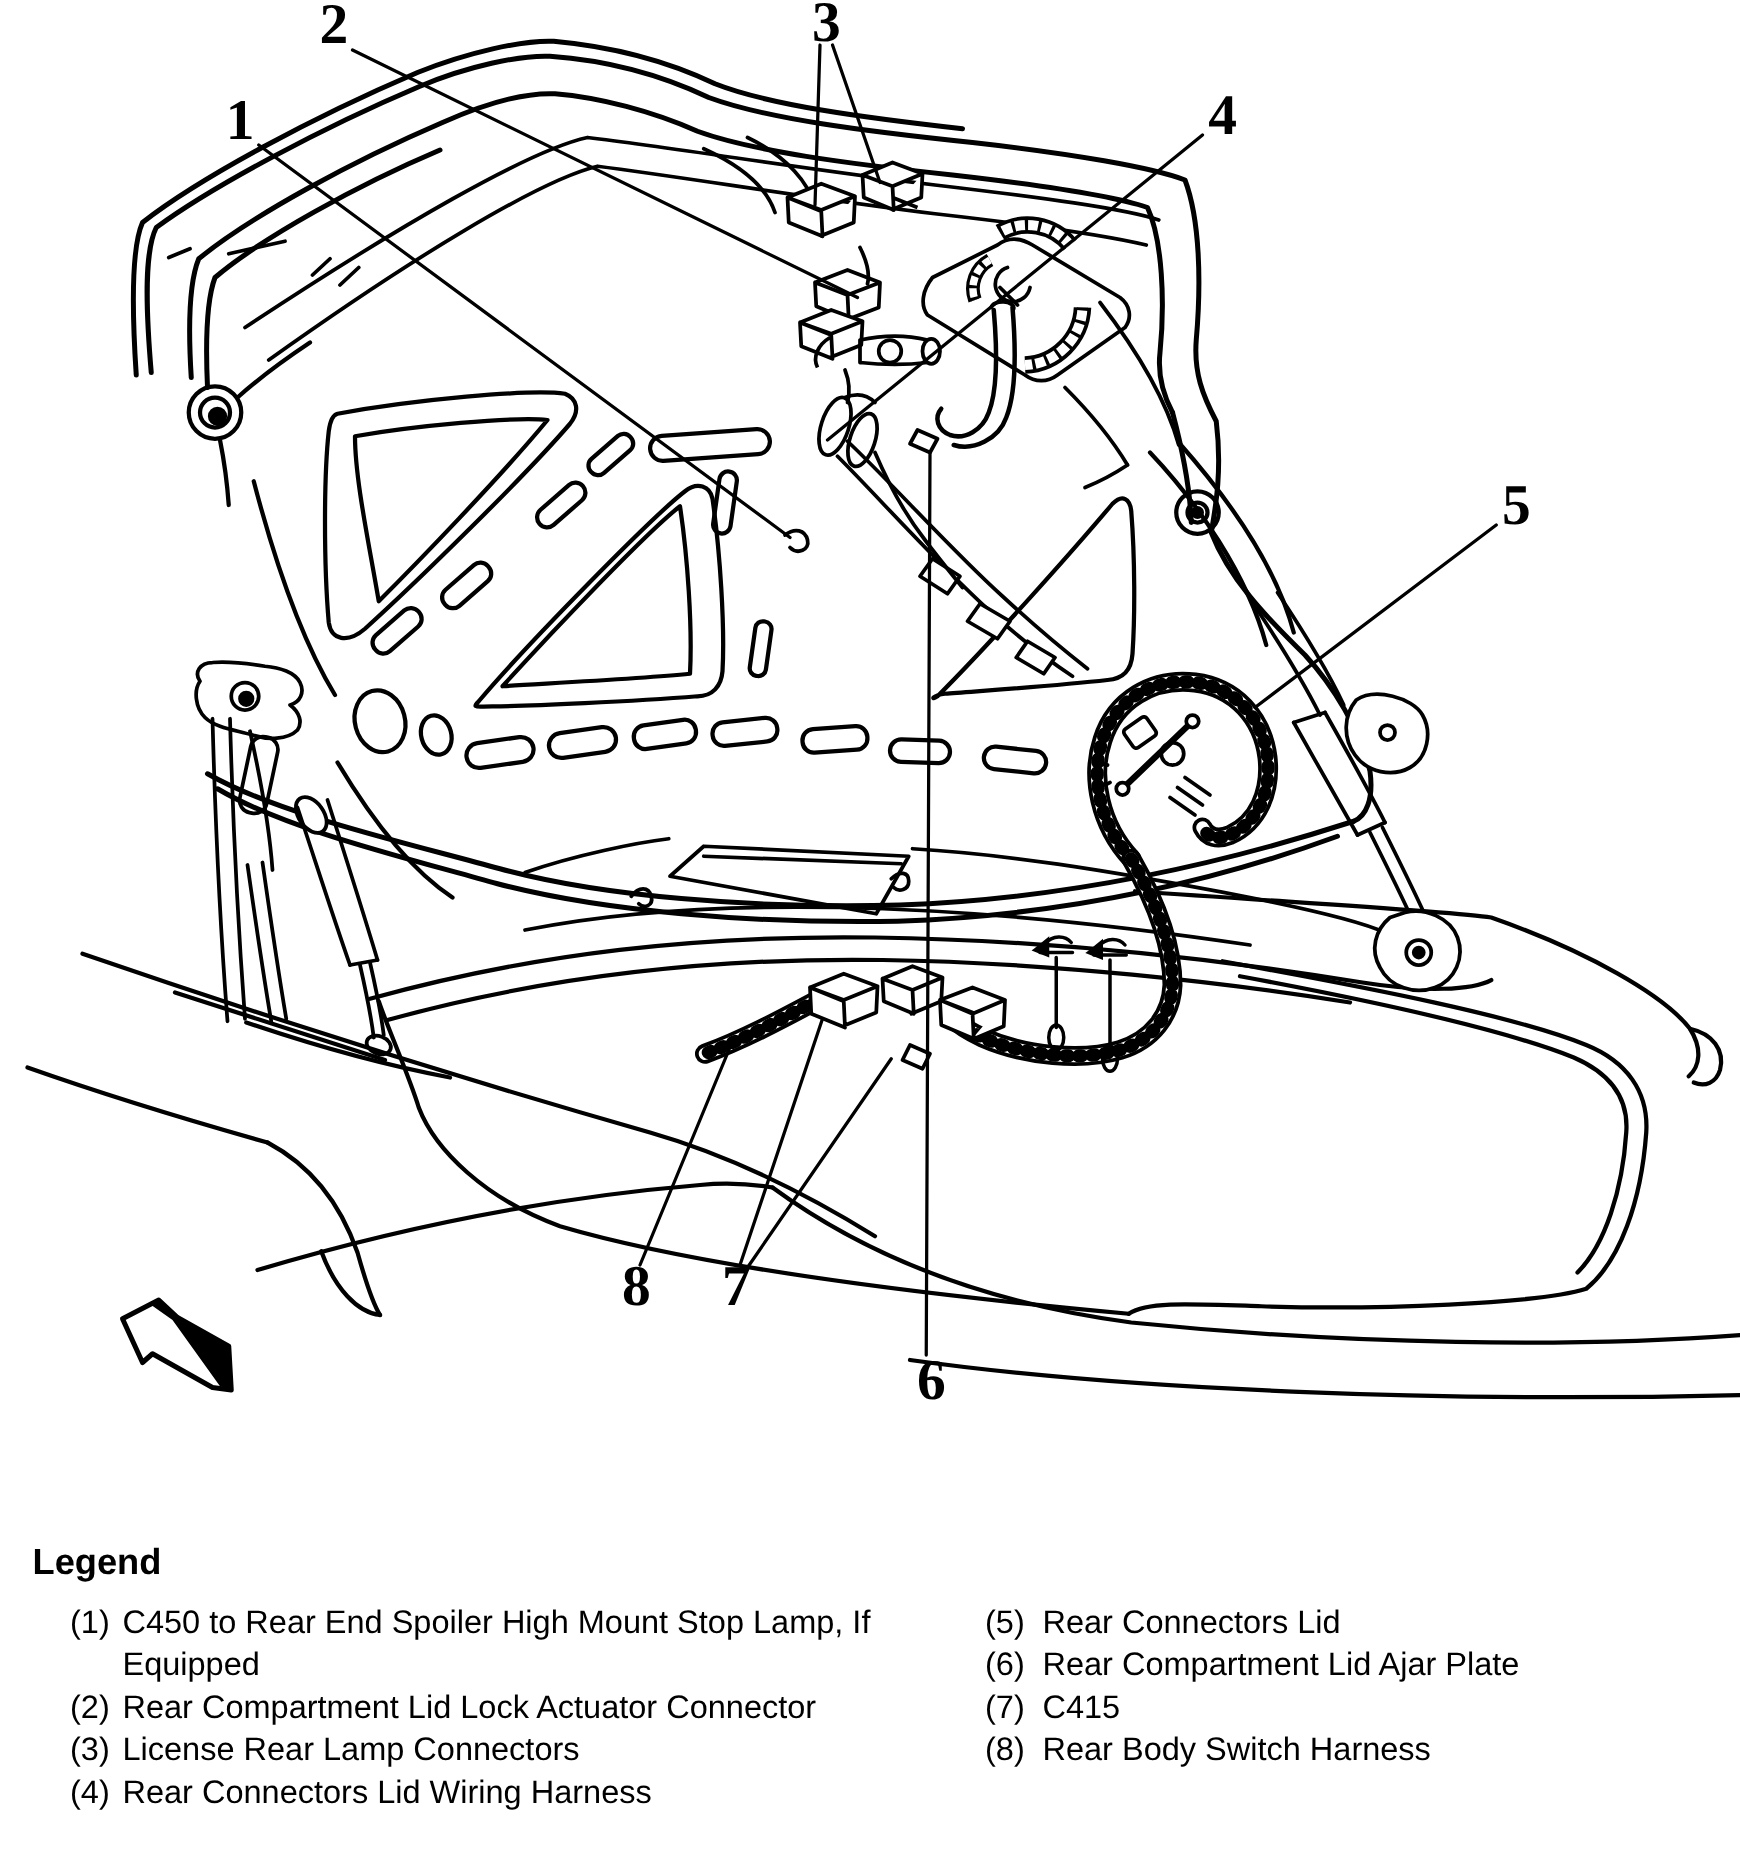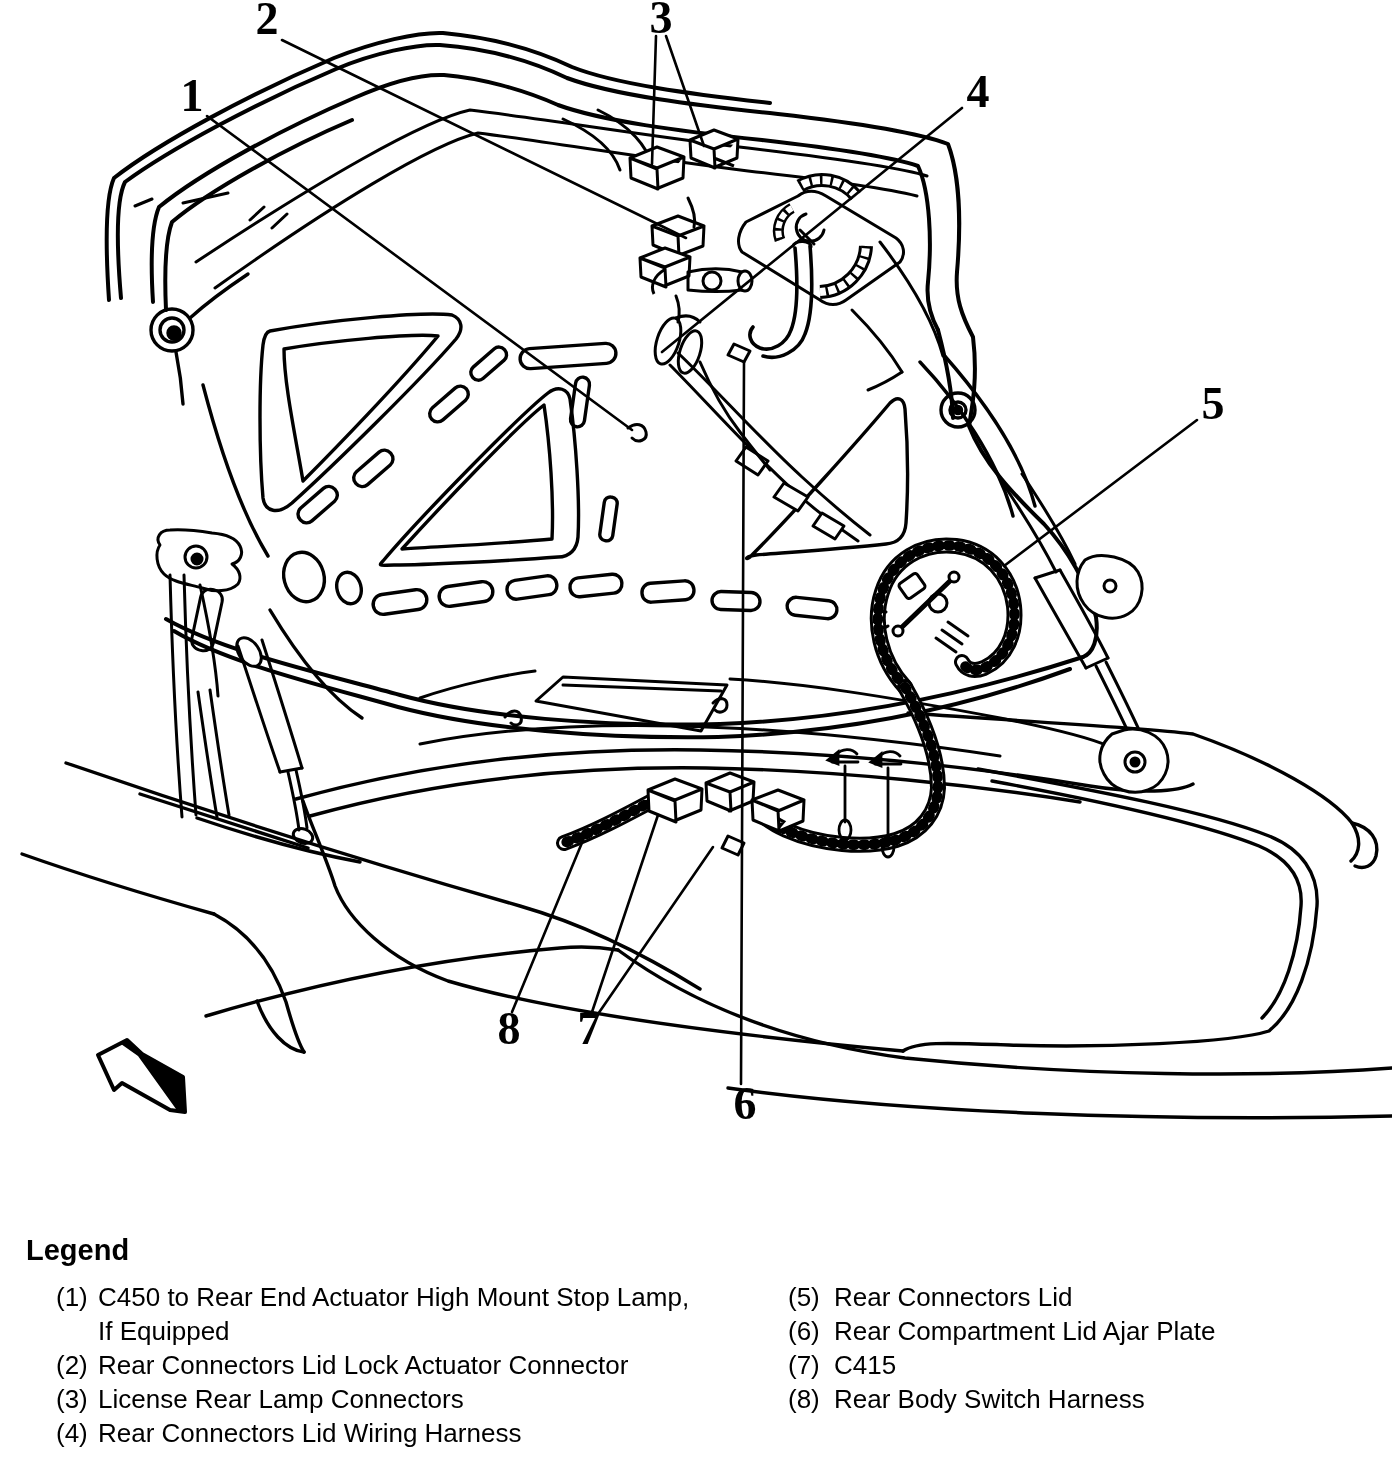--- a/index.html
+++ b/index.html
@@ -278,25 +278,25 @@
     <text class="callout" x="509" y="1044">8</text>
   </g>
 </svg>
 
 <div class="legend">
   <div class="legend-title">Legend</div>
   <div class="legend-cols">
     <div class="legend-col legend-col-1">
       <div class="legend-item">
         <span class="li-num">(1)</span>
-        <span class="li-text">C450 to Rear End Actuator High Mount Stop Lamp, If Equipped</span>
+        <span class="li-text">C450 to Rear End Spoiler High Mount Stop Lamp, If Equipped</span>
       </div>
       <div class="legend-item">
         <span class="li-num">(2)</span>
-        <span class="li-text">Rear Connectors Lid Lock Actuator Connector</span>
+        <span class="li-text">Rear Compartment Lid Lock Actuator Connector</span>
       </div>
       <div class="legend-item">
         <span class="li-num">(3)</span>
         <span class="li-text">License Rear Lamp Connectors</span>
       </div>
       <div class="legend-item">
         <span class="li-num">(4)</span>
         <span class="li-text">Rear Connectors Lid Wiring Harness</span>
       </div>
     </div>

